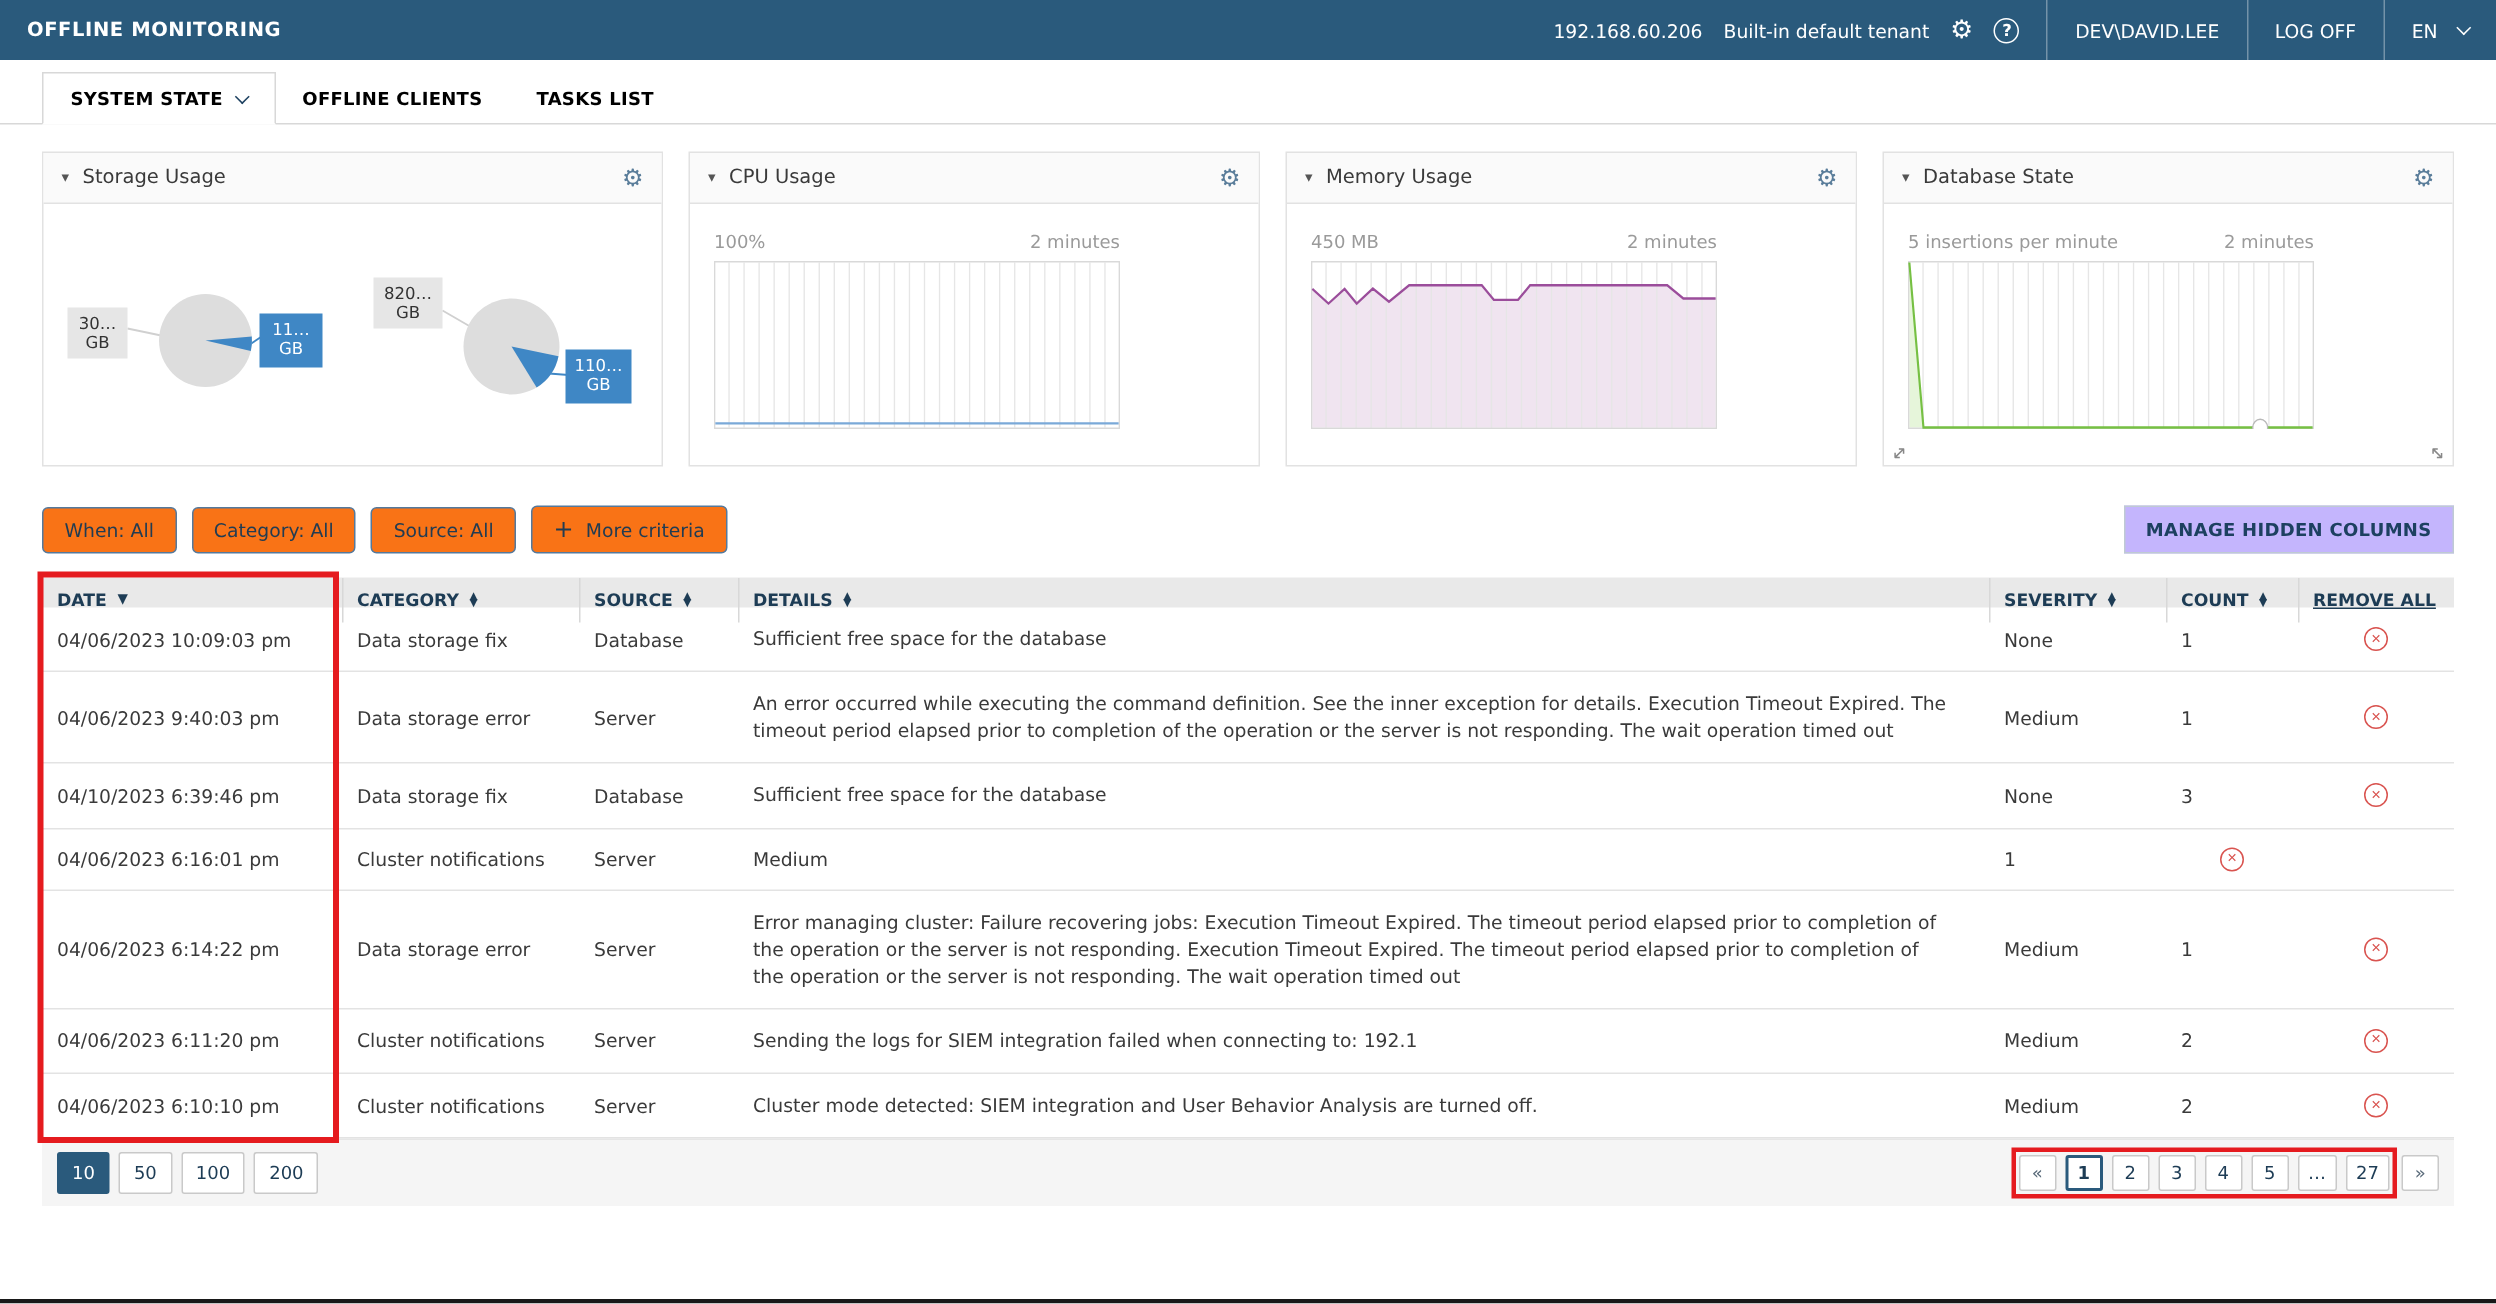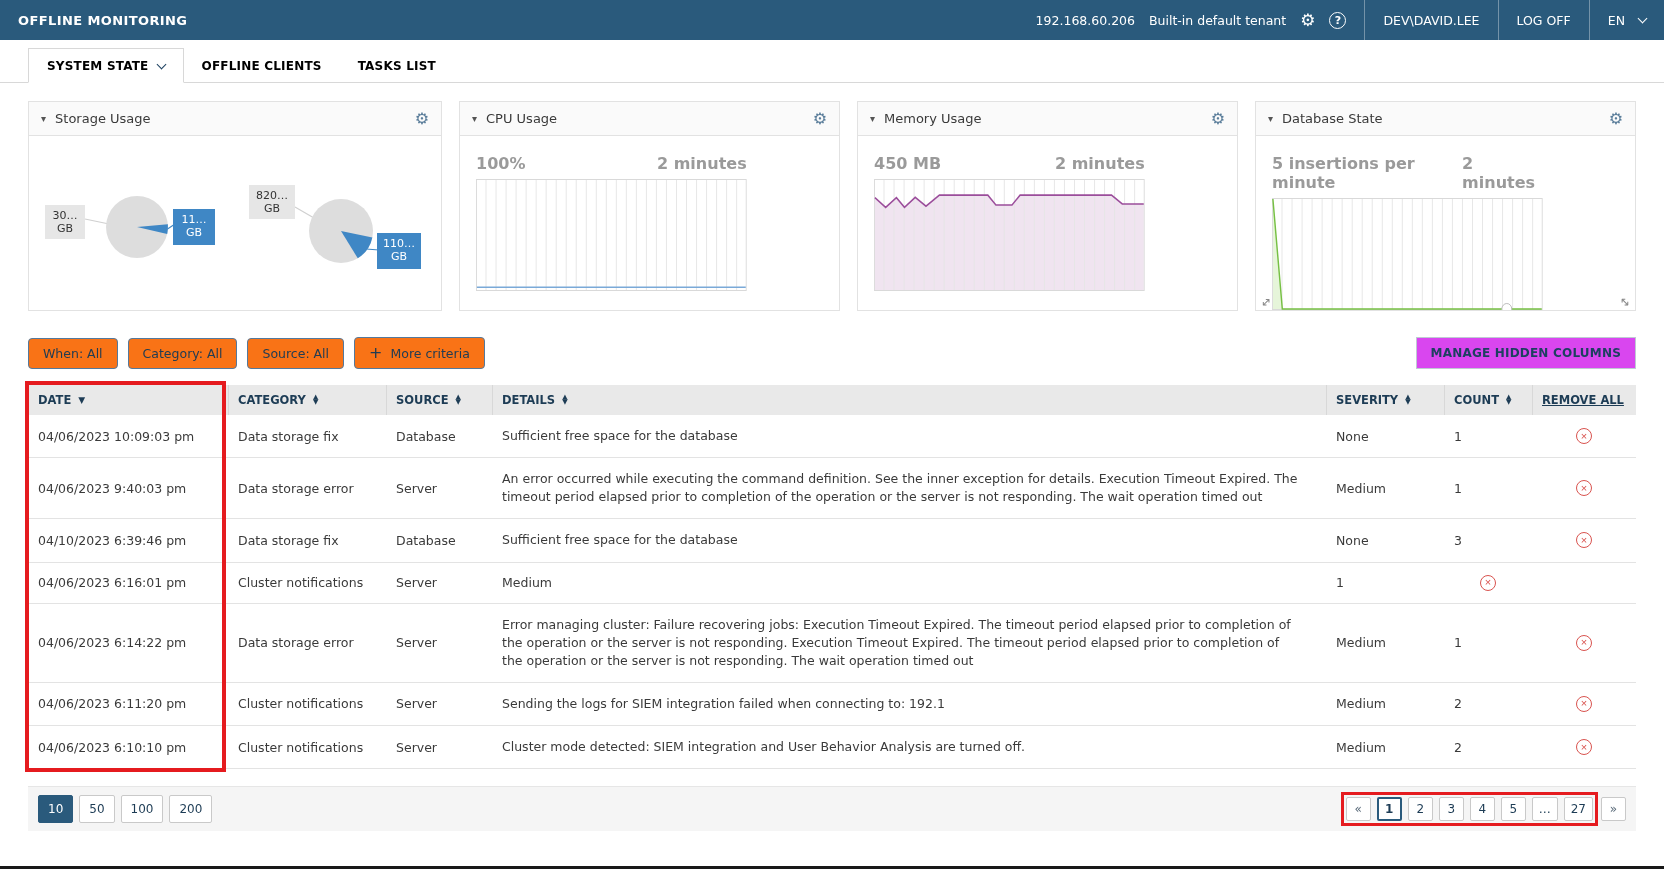--- a/index.html
+++ b/index.html
@@ -28,58 +28,58 @@
   .content { padding:18px 28px 0; }
 
   
   .widgets { display:flex; gap:17px; }
   .card { flex:1; border:1px solid #e2e2e2; background:#fff; height:210px; }
   .card-header { height:34px; background:#fafafa; border-bottom:1px solid #e2e2e2;
     display:flex; align-items:center; padding:0 12px; font-size:13px; color:#3a3a3a; }
   .collapse-tri { font-size:10px; color:#555; margin-right:9px; cursor:pointer; }
   .card-gear { margin-left:auto; color:#5a7d9a; font-size:16px; cursor:pointer; }
   .card-body { position:relative; height:174px; padding:6px 16px 0; }
-  .chart-labels { display:flex; justify-content:space-between; width:78%; font-size:16px; color:#9a9a9a; margin:12px 0 6px;font-weight:bold; }
+  .chart-labels { display:flex; justify-content:space-between; width:78%; font-size:12px; color:#9a9a9a; margin:12px 0 6px; }
   svg.linechart { width:78%; height:112px; display:block; }
   .storage-body { display:flex; align-items:center; gap:26px; padding-left:14px; height:174px; }
   svg.pie { width:178px; height:122px; }
   .resize-handle { position:absolute; bottom:2px; font-size:12px; color:#888; line-height:1; }
   .resize-handle.left { left:5px; transform:rotate(-45deg); }
   .resize-handle.right { right:5px; transform:rotate(45deg); }
 
   
   .filter-row { display:flex; align-items:center; gap:10px; margin-top:26px; }
   .filter-btn { background:#f97316; border:1px solid #54799c; border-radius:4px; color:#223c52;
     font-size:12.5px; padding:7px 14px; cursor:pointer; font-family:inherit; display:flex; align-items:center; gap:8px; }
   .plus-sign { font-size:16px; line-height:1; color:#223c52; }
-  .manage-btn { margin-left:auto; background:#d946ef; border:1px solid #bfcad3; color:#1d4060;
+  .manage-btn { margin-left:auto; background:#c4b5fd; border:1px solid #bfcad3; color:#1d4060;
     font-size:12px; font-weight:600; padding:8px 14px; letter-spacing:.2px; cursor:pointer; font-family:inherit; }
 
   
   .table-box { position:relative; margin-top:16px; }
   .tgrid { display:grid; grid-template-columns:200px 158px 106px 1fr 118px 88px 104px; }
-  .thead { background:#e9e9e9; height:30px; align-items:center; color:#1d3c55; font-size:11.5px; font-weight:700; }
+  .thead { background:#e9e9e9; height:20px; align-items:center; color:#1d3c55; font-size:11.5px; font-weight:700; }
   .th { display:flex; align-items:center; gap:7px; padding:0 10px; height:30px; }
   .th + .th { box-shadow:inset 1px 0 0 #d8d8d8;text-align:right; }
   .sort-desc { font-size:9px; color:#1d3c55; }
   .sort-both { display:flex; flex-direction:column; line-height:5px; font-size:7px; color:#1d3c55; }
   .remove-all { color:#1d3c55; text-decoration:underline; cursor:pointer; font-weight:700; }
   .trow { border-bottom:1px solid #e3e3e3; font-size:12.5px; color:#3a3a3a; }
   .trow > div { padding:12px 10px; display:flex; align-items:center; }
   .cell-details { line-height:1.45; padding-right:26px !important; }
   .cell-remove { justify-content:center; }
   .remove-btn { background:none; border:none; cursor:pointer; }
   .remove-x { display:flex; align-items:center; justify-content:center; width:16px; height:16px;
     border:1.3px solid #d9534f; border-radius:50%; color:#d9534f; font-size:11px; line-height:1; }
 
   .annot-date { position:absolute; left:-3px; top:-4px; width:201px; bottom:-3px;
     border:4px solid #e51b1f; pointer-events:none; z-index:6; }
 
   
-  .pagebar { margin-top:17px; background:#f5f5f5; border-top:1px solid #e6e6e6; padding:8px 10px;
+  .pagebar { margin-top:0; background:#f5f5f5; border-top:1px solid #e6e6e6; padding:8px 10px;
     display:flex; align-items:center; }
   .size-btn { min-width:28px; padding:6px 9px; margin-right:6px; border:1px solid #c9c9c9; border-radius:2px;
     background:#fff; color:#1d3c55; font-size:12px; cursor:pointer; font-family:inherit; }
   .size-btn.active { background:#2a5a7c; border-color:#2a5a7c; color:#fff; }
   .pages { margin-left:auto; display:flex; align-items:center; gap:6px; }
   .annotated { position:relative; display:flex; align-items:center; gap:6px; padding:0 2px; }
   .page-btn { min-width:25px; height:24px; display:flex; align-items:center; justify-content:center;
     border:1px solid #c9c9c9; border-radius:2px; background:#fff; color:#1d3c55; font-size:12px;
     padding:0 6px; cursor:pointer; font-family:inherit; }
   .page-btn.active { border:2px solid #2a5a7c; font-weight:700; }

